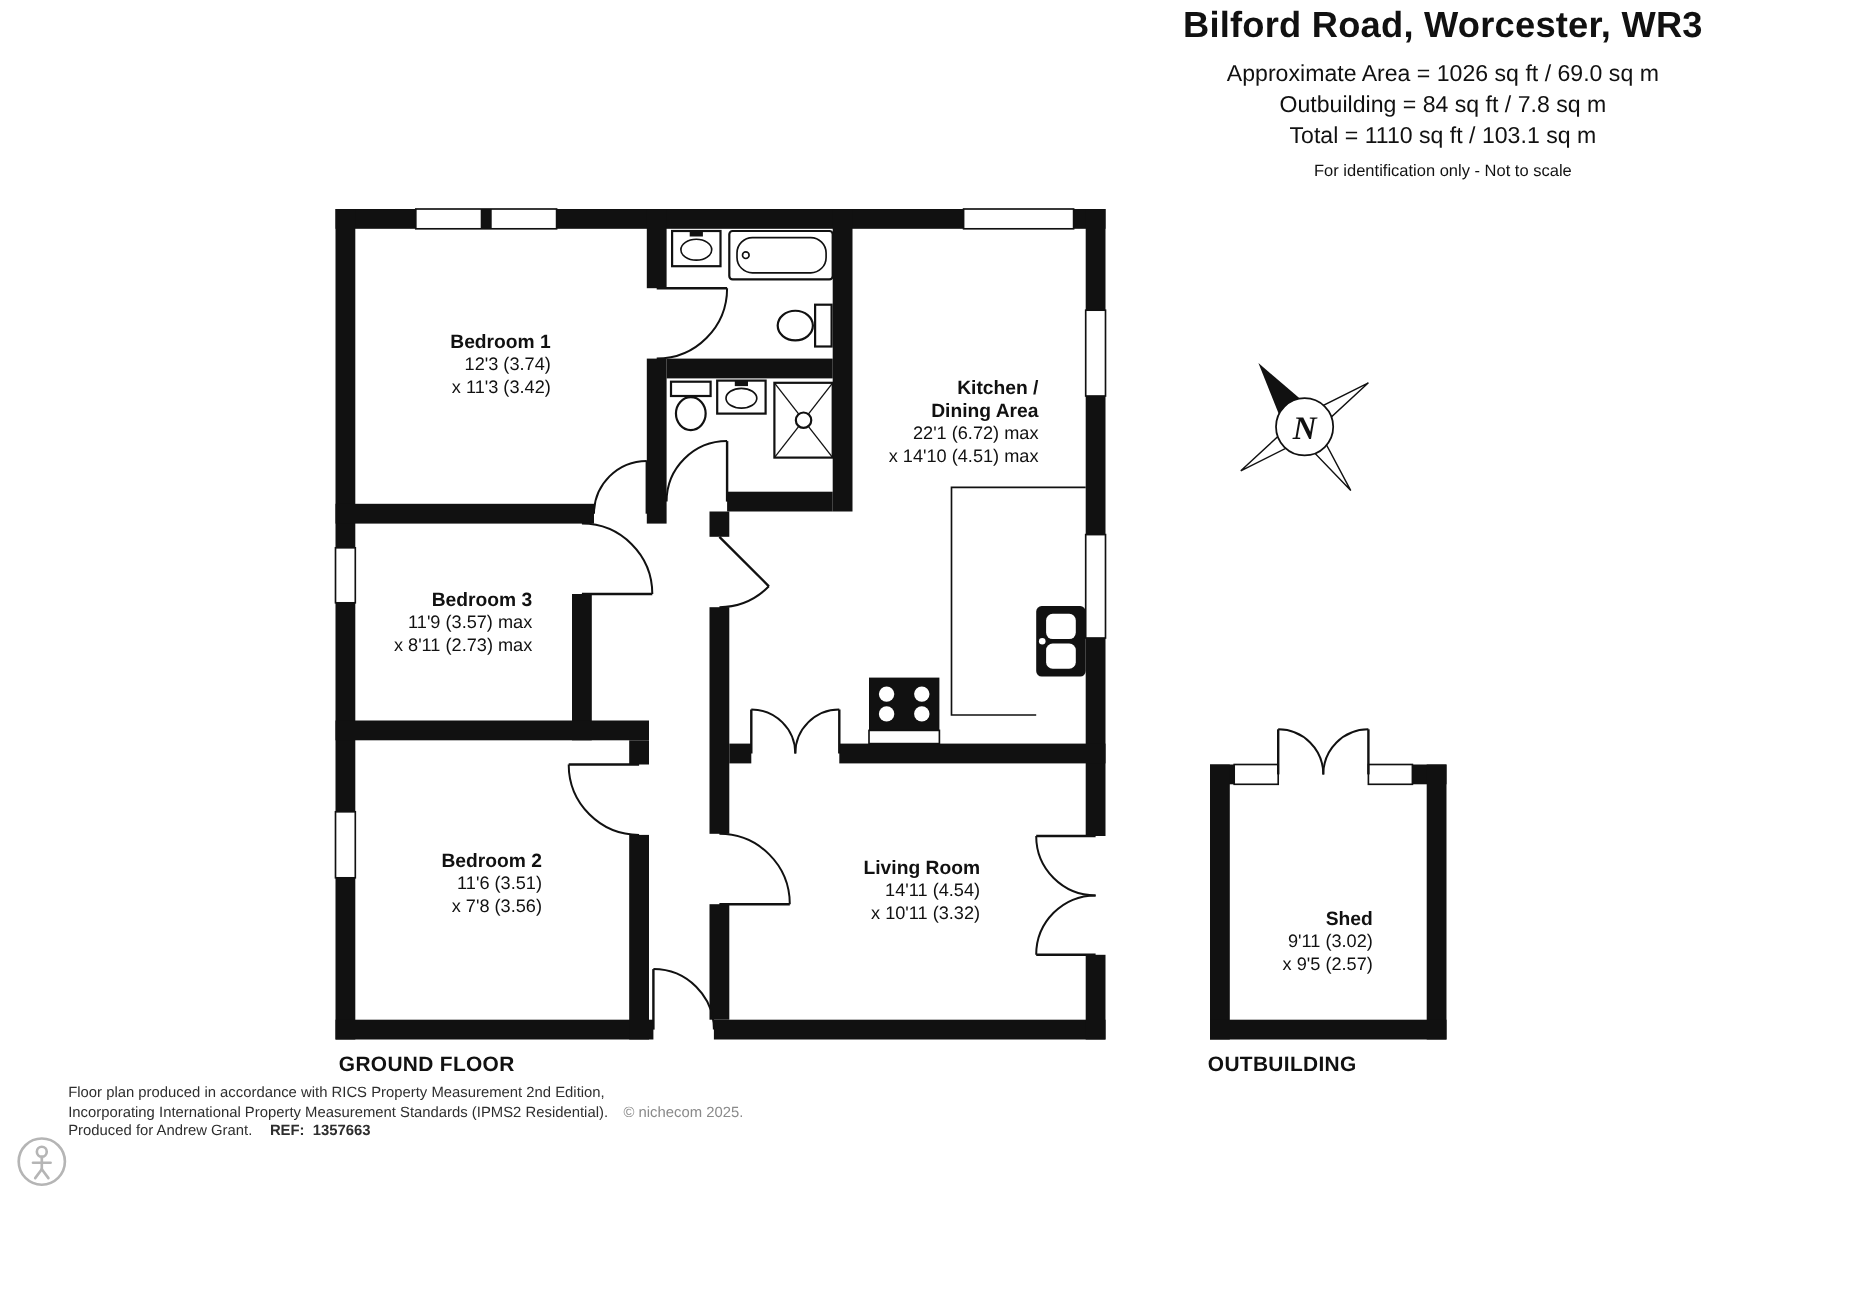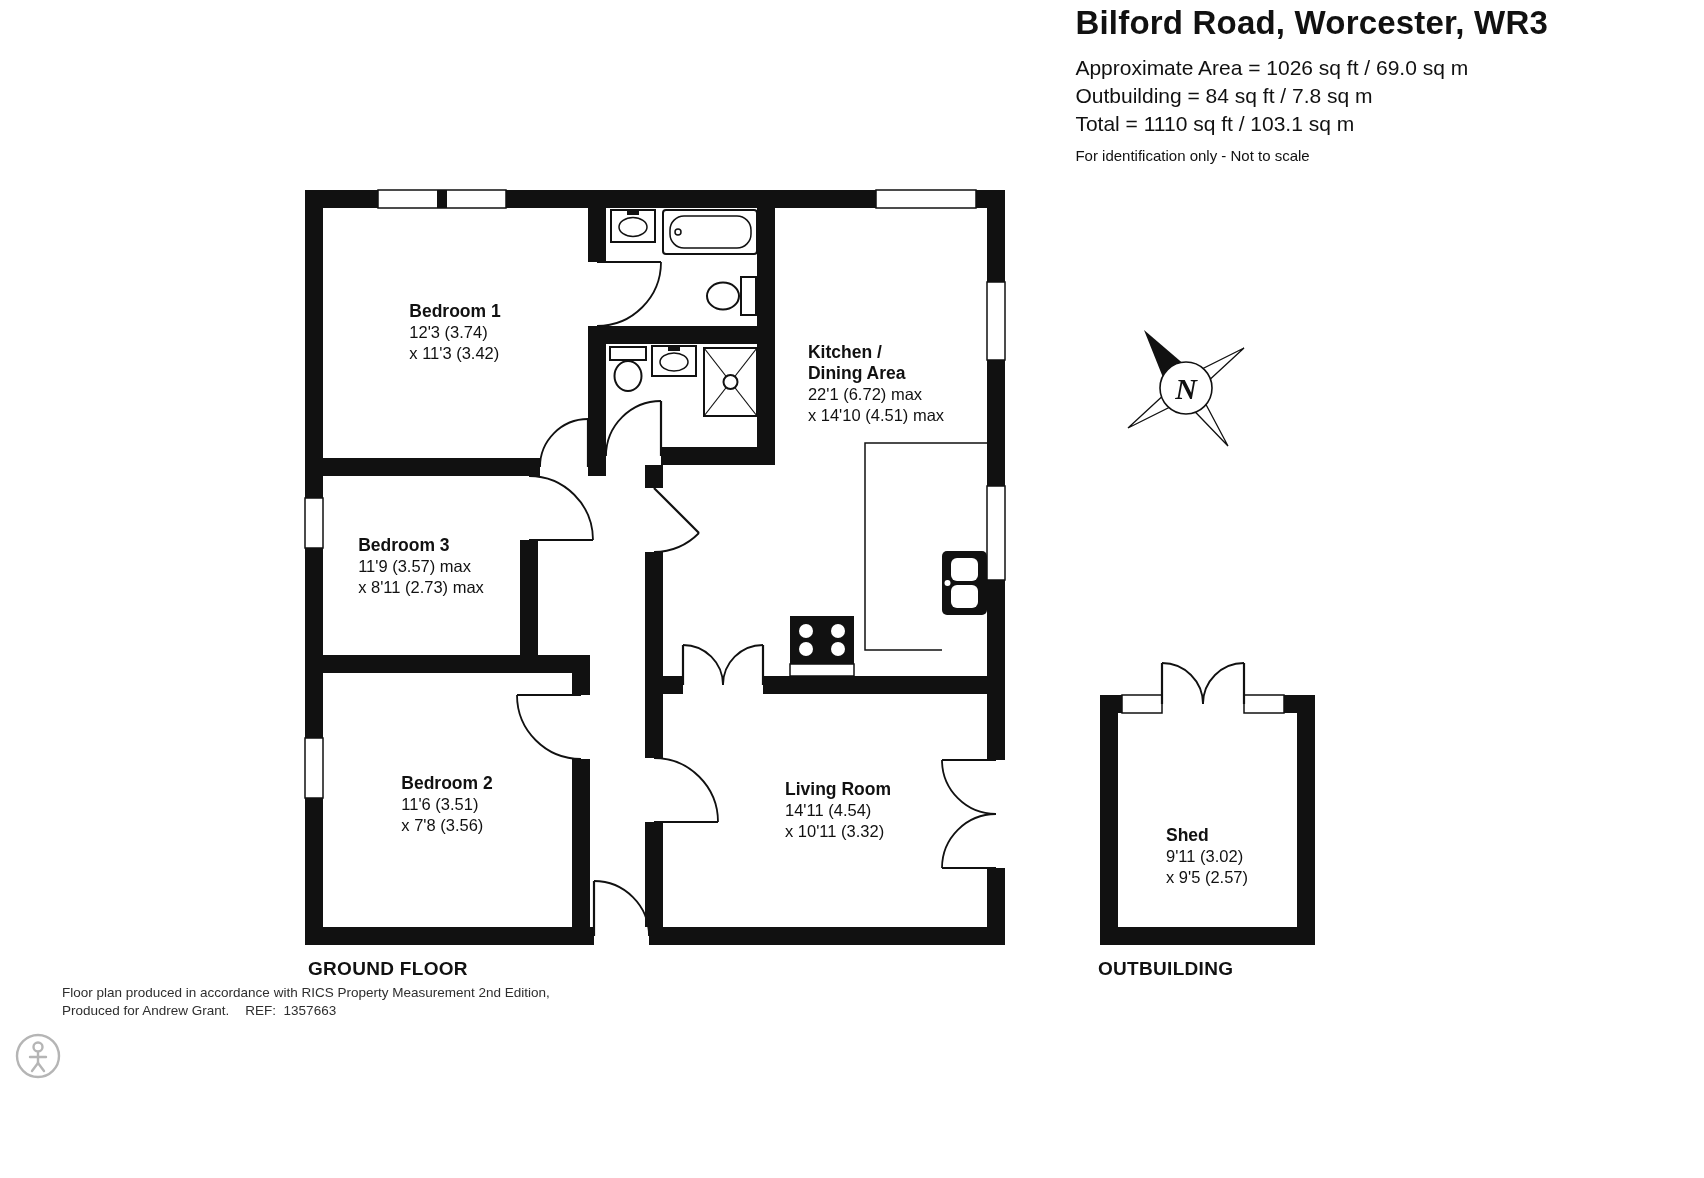--- a/index.html
+++ b/index.html
@@ -5,38 +5,38 @@
   :root { --wall:#111111; --text:#111111; --muted:#8a8a8a; --logo:#b5b5b5; }
   html,body { margin:0; padding:0; }
   body {
     width:1704px; height:1178px; position:relative; overflow:hidden;
     background:#ffffff; color:var(--text);
     font-family:"Liberation Sans", sans-serif;
   }
   .abs { position:absolute; }
 
   
-  .header { right:156px; top:4px; text-align:left; }
+  .header { right:156px; top:4px; text-align:center; }
   .header h1 { margin:0; font-size:33px; font-weight:bold; letter-spacing:.2px; }
   .area-lines { margin-top:12px; font-size:21px; line-height:28px; }
   .disclaimer { margin-top:9px; font-size:15px; }
 
   
   .room-label {
-    transform:translate(-50%,-50%); text-align:left; white-space:nowrap;
+    transform:translate(-50%,-50%); text-align:right; white-space:nowrap;
     font-size:16.5px; line-height:21px;
   }
   .room-name { font-weight:bold; font-size:17.5px; }
 
   .floor-label { font-size:19px; font-weight:bold; letter-spacing:.3px;text-align:right; }
 
   
   .footer-text { left:62px; top:984px; font-size:13.5px; line-height:17.5px; color:#2e2e2e; }
   .copyright { color:var(--muted); margin-left:14px; }
-  .ref { margin-left:16px; white-space:pre; }
+  .ref { margin-left:16px; white-space:pre;font-weight:bold; }
 
   
   svg { display:block; }
   .wall   { fill:var(--wall); }
   .win    { fill:#ffffff; stroke:var(--wall); stroke-width:1.5; }
   .windiv { fill:var(--wall); }
   .arc    { fill:none; stroke:var(--wall); stroke-width:1.8; }
   .leaf   { stroke:var(--wall); stroke-width:2.2; }
   .fx     { fill:#ffffff; stroke:var(--wall); stroke-width:2; }
   .fxthin { fill:none; stroke:var(--wall); stroke-width:1.5; }
@@ -299,15 +299,18 @@
     <line class="logo" x1="26" y1="23" x2="26" y2="33"></line>
     <line class="logo" x1="18" y1="27" x2="34" y2="27"></line>
     <line class="logo" x1="26" y1="33" x2="20" y2="41"></line>
     <line class="logo" x1="26" y1="33" x2="32" y2="41"></line>
   </g>
 </svg>
 
 <div class="abs footer-text">
   <div>Floor plan produced in accordance with RICS Property Measurement 2nd Edition,</div>
   <div>
+    <span>Incorporating International Property Measurement Standards (IPMS2 Residential).</span><span class="copyright">© nichecom 2025.</span>
+  </div>
+  <div>
     <span>Produced for Andrew Grant.</span><span class="ref">REF:  1357663</span>
   </div>
 </div>
 
 </body></html>

